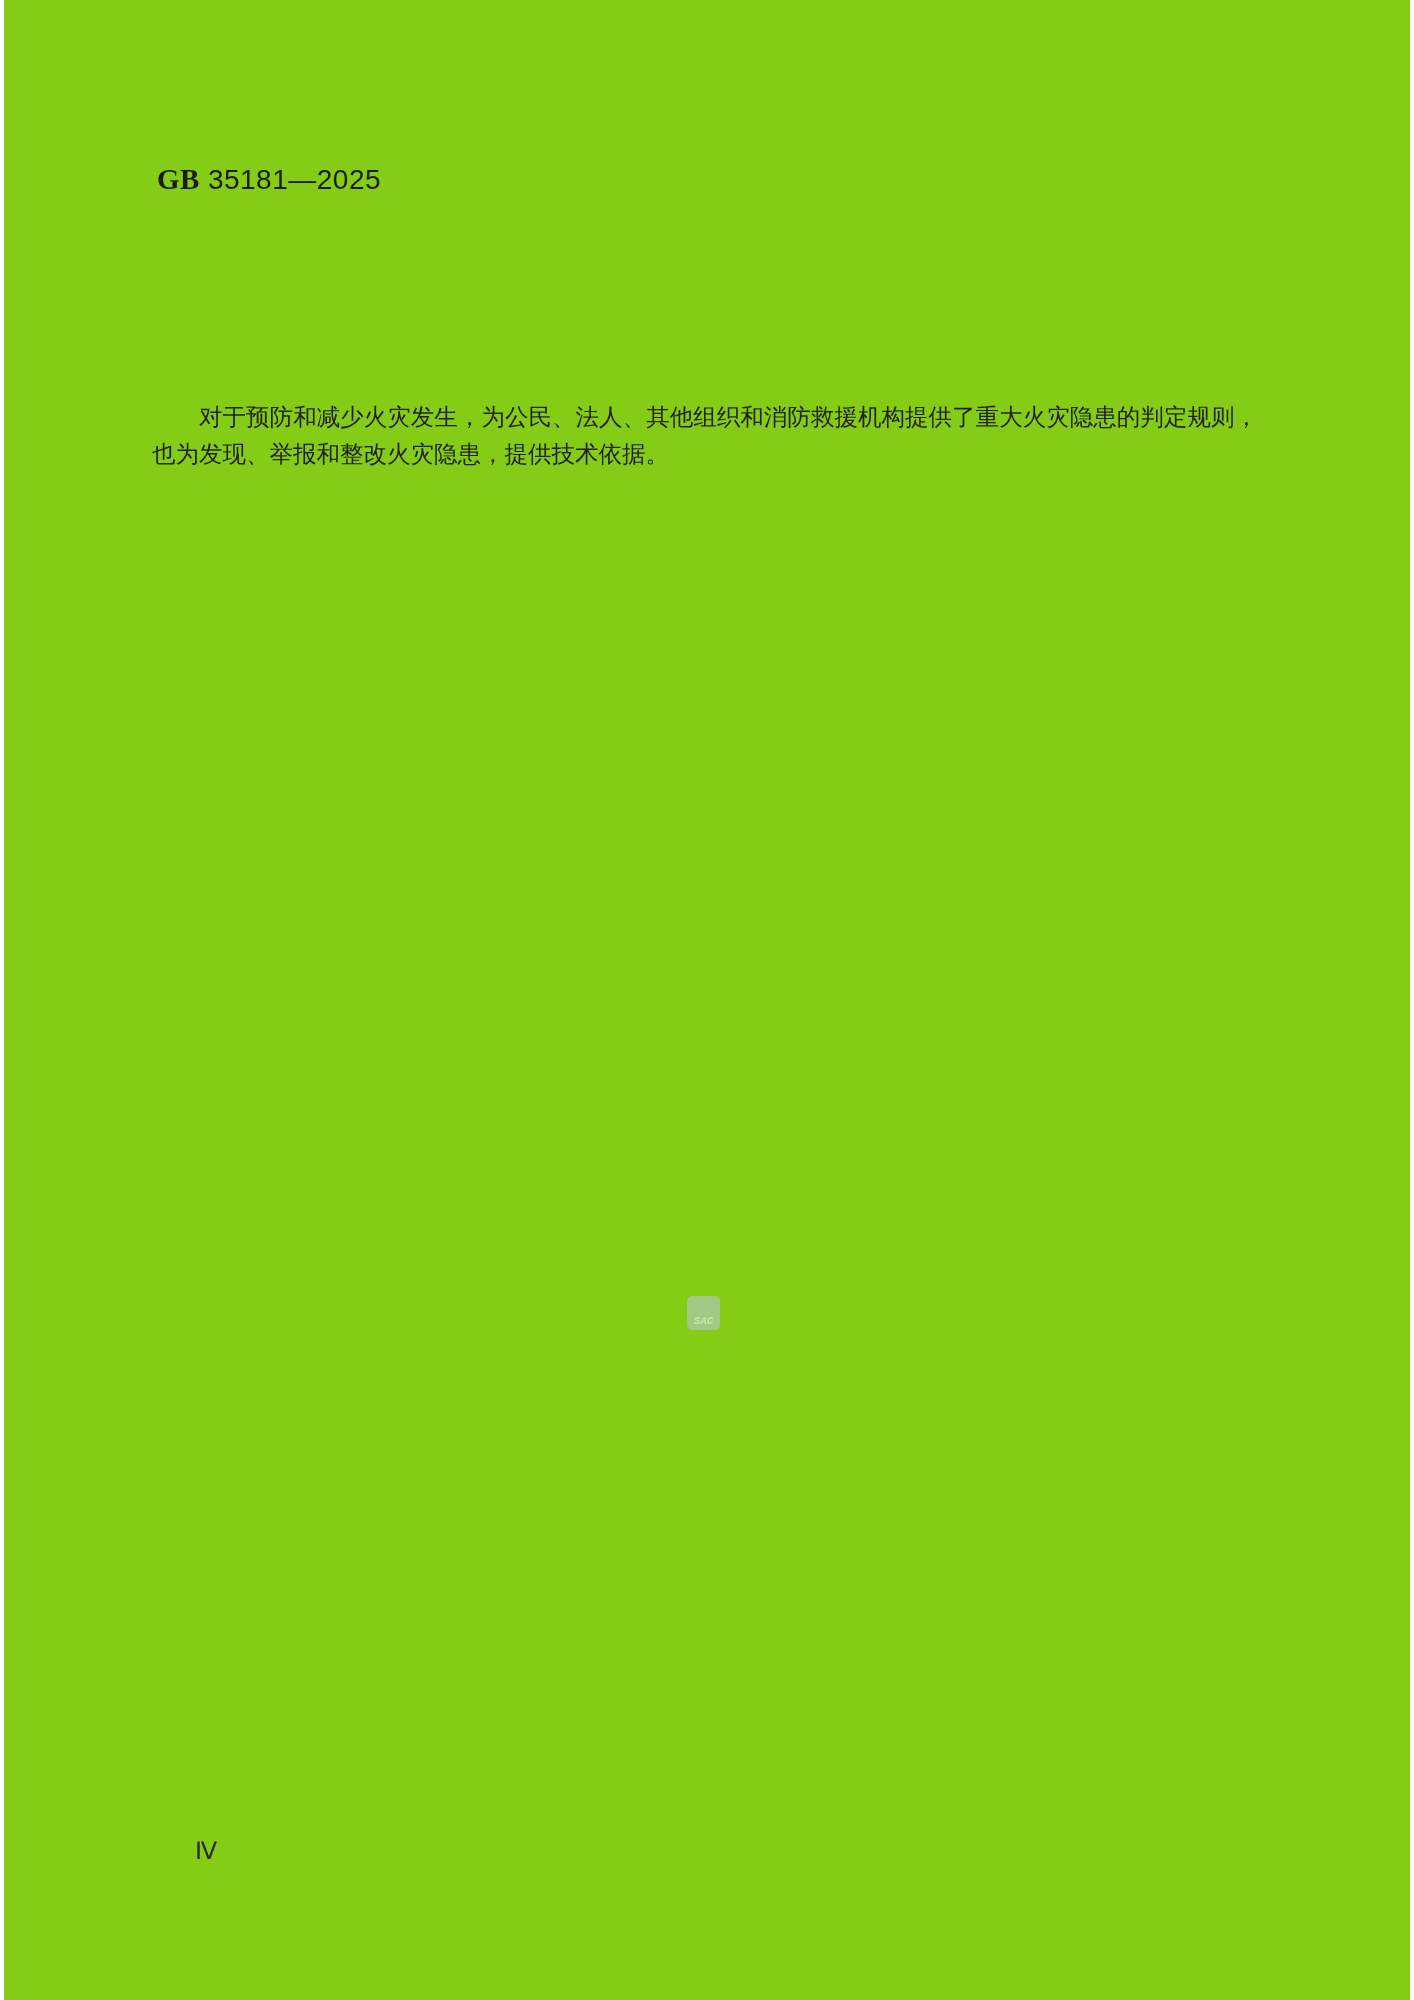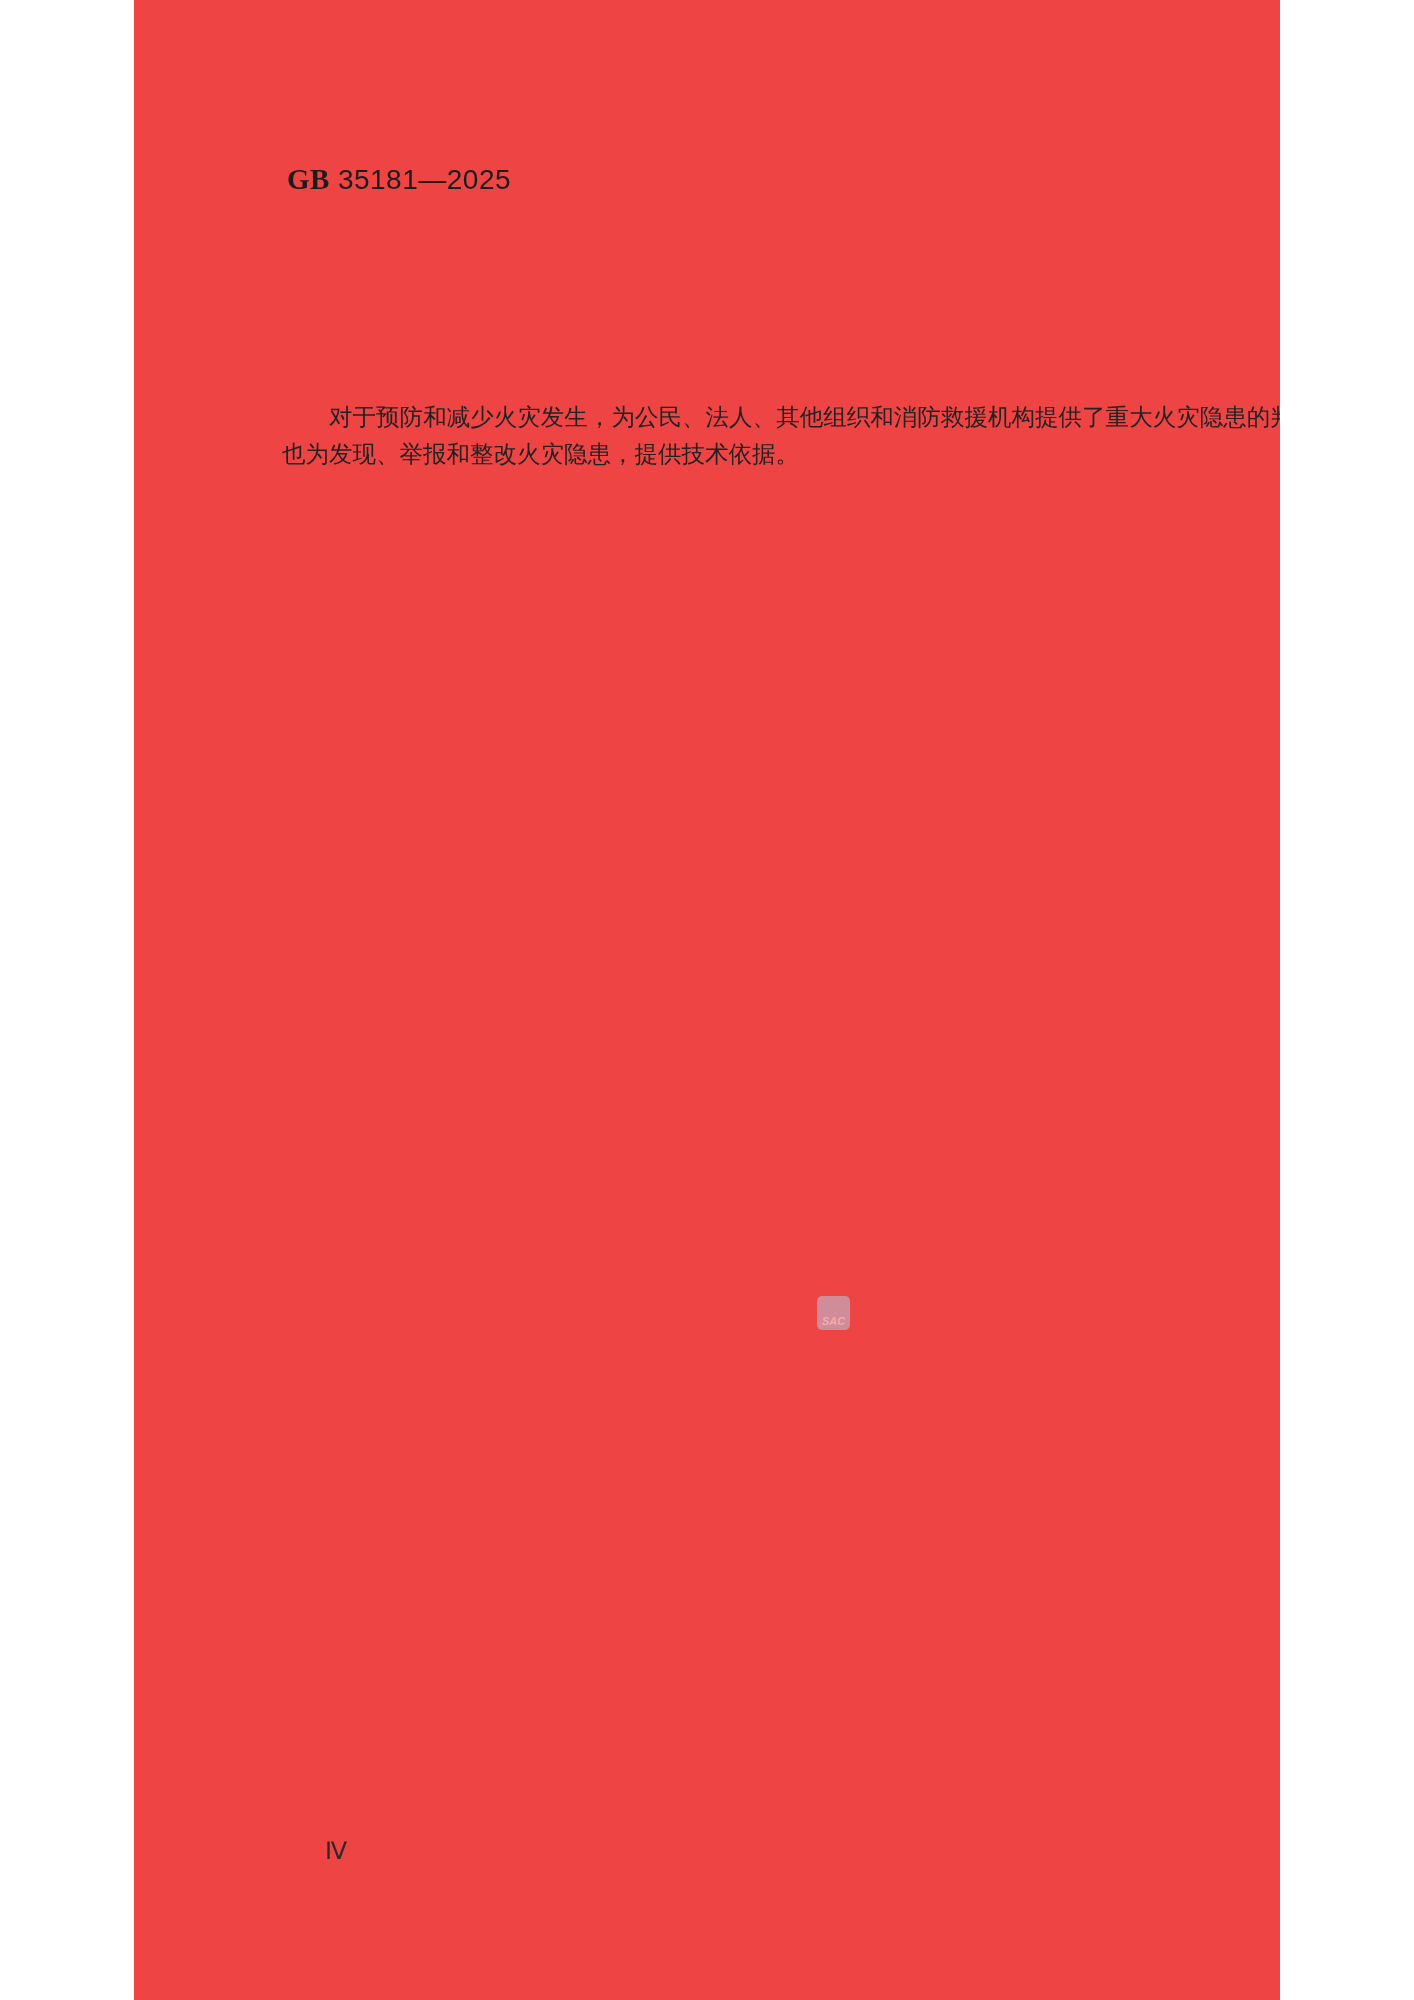--- a/index.html
+++ b/index.html
@@ -1,22 +1,22 @@
 <!DOCTYPE html>
 <html><head>
 <meta charset="utf-8">
 <style>
   * { margin: 0; padding: 0; box-sizing: border-box; }
   html, body { background: #ffffff; }
   .page {
     position: relative;
-    width: 1146px;
+    width: 1406px;
     height: 2000px;
     margin: 0 auto;
-    background: #ef4444;
+    background: #84cc16;
     overflow: hidden;
     font-family: "Liberation Serif", serif;
     color: #1c1c1c;
   }
   .doc-code {
     position: absolute;
     left: 153px;
     top: 163px;
     white-space: nowrap;
     letter-spacing: 0.5px;
@@ -66,21 +66,21 @@
     height: 34px;
     background: #b9c7df;
     opacity: 0.55;
     border-radius: 5px;
     display: flex;
     align-items: flex-end;
     justify-content: center;
     padding-bottom: 3px;
   }
   .watermark span {
-    font-family: Liberation Sans, sans-serif;
+    font-family: Liberation Mono, monospace;
     font-style: italic;
     font-weight: 700;
     font-size: 11px;
     color: #ffffff;
     line-height: 1;
   }
   .page-number {
     position: absolute;
     left: 191px;
     top: 1837px;

